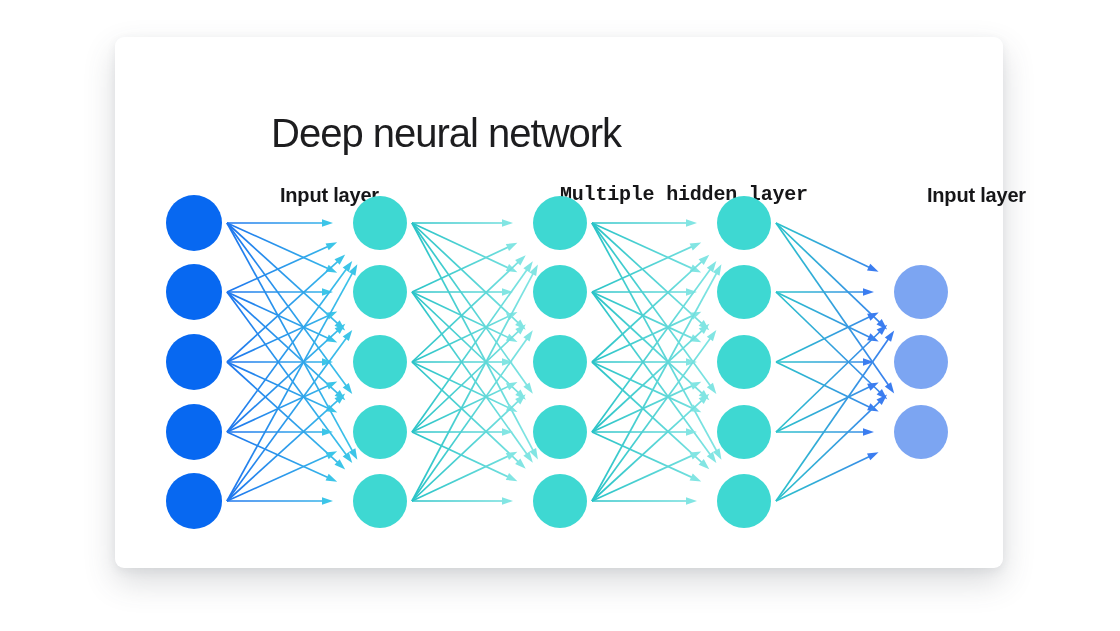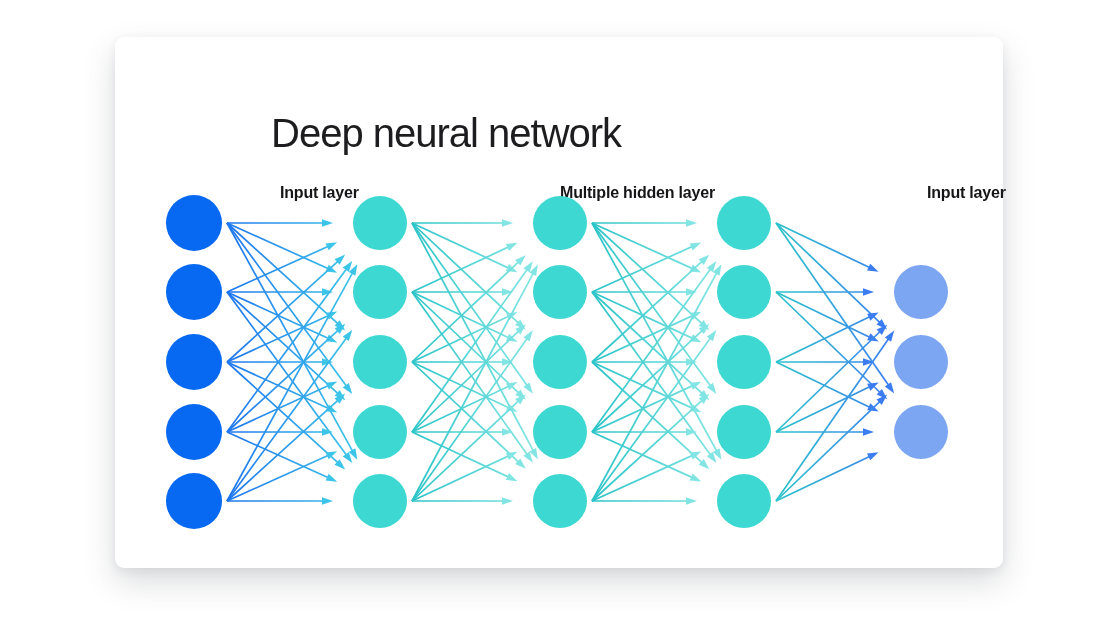--- a/index.html
+++ b/index.html
@@ -32,21 +32,21 @@
     font-size: 40px;
     line-height: 1;
     font-weight: 500;
     letter-spacing: -1px;
     color: #1d1d1f;
     white-space: nowrap;
   }
   .layer-label {
     position: absolute;
     top: 148px;
-    font-size: 16px;
+    font-size: 20px;
     line-height: 1;
     font-weight: 600;
     letter-spacing: -0.2px;
     color: #161618;
     white-space: nowrap;
   }
   svg.diagram {
     position: absolute;
     left: 0;
     top: 0;
@@ -55,21 +55,21 @@
   }
 </style>
 </head>
 <body>
 
 <div class="canvas">
   <div class="card">
     <div class="title">Deep neural network</div>
 
     <span class="layer-label" style="left: 165px;">Input layer</span>
-    <span class="layer-label" style="left: 445px;">Multiple hidden layer</span>
+    <span class="layer-label" style="left: 445px; font-family: Liberation Mono, monospace;">Multiple hidden layer</span>
     <span class="layer-label" style="left: 812px;">Input layer</span>
   </div>
 
   <svg class="diagram" viewBox="0 0 1120 631" xmlns="http://www.w3.org/2000/svg">
       <defs>
         <linearGradient id="conn-grad-0" gradientUnits="userSpaceOnUse" x1="222" y1="0" x2="353" y2="0">
           <stop offset="0%" stop-color="#1d72ee"></stop>
           <stop offset="100%" stop-color="#3cc5e8"></stop>
         </linearGradient>
         <linearGradient id="conn-grad-1" gradientUnits="userSpaceOnUse" x1="407" y1="0" x2="533" y2="0">

